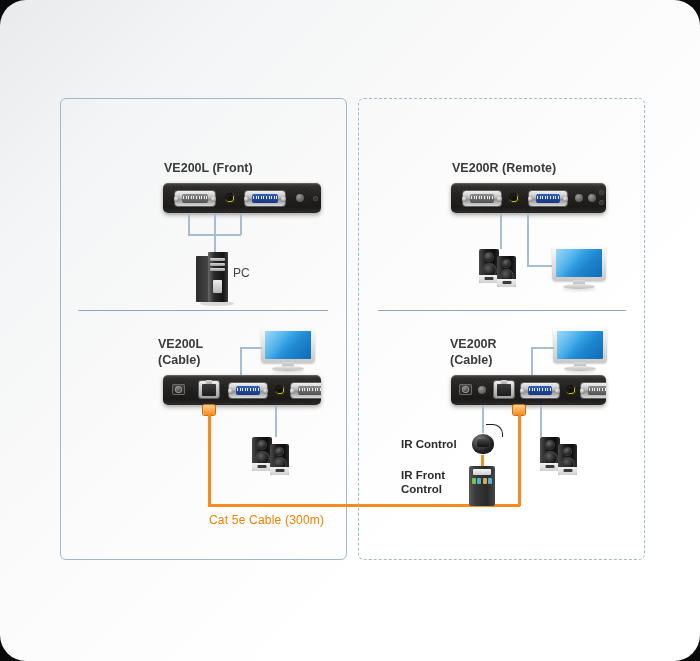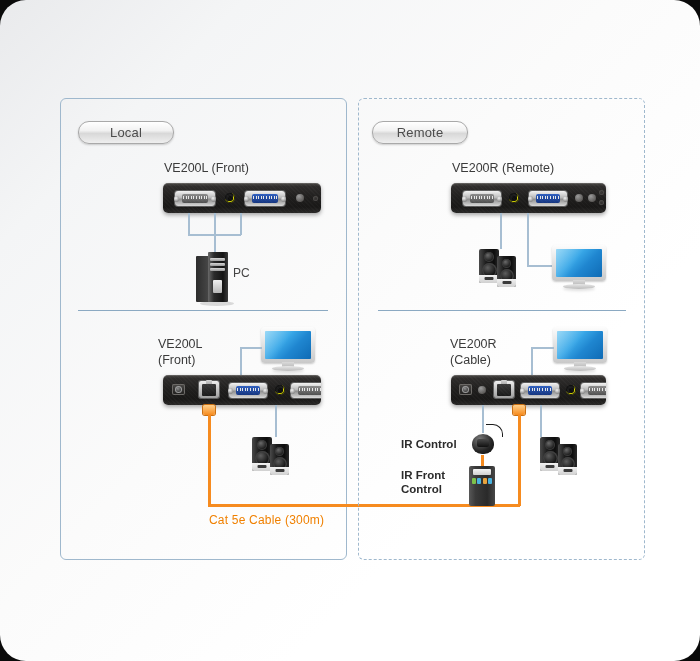--- a/index.html
+++ b/index.html
@@ -44,21 +44,21 @@
     box-shadow:0 1px 2px rgba(0,0,0,0.18);
     display:flex;align-items:center;justify-content:center;
     font-size:13px;color:#4c4c4c;
     letter-spacing:0.2px;
   }
   #pill-local{left:78px;top:121px;width:94px;}
   #pill-remote{left:372px;top:121px;width:94px;}
 
   .dev-label{
     position:absolute;
-    font-size:12.5px;font-weight:normal;color:#3b3b3b;
+    font-size:12.5px;font-weight:bold;color:#3b3b3b;
     line-height:16px;
     white-space:pre-line;
   }
   .plain-label{
     position:absolute;font-size:11.5px;font-weight:bold;color:#2b2b2b;line-height:14px;
     white-space:pre-line;
   }
   .pc-label{
     position:absolute;font-size:12px;color:#444;
   }
@@ -275,21 +275,20 @@
   .irremote .btns span.o{background:#e8a33d;}
 </style>
 </head>
 <body>
 
 <div id="page">
 
   <div class="panel" id="panel-local"></div>
   <div class="hdivider" id="div-local"></div>
 
-  <div class="pill" id="pill-local">Local</div>
 
   <div class="dev-label" style="left:164px;top:160px;">VE200L (Front)</div>
 
   <div class="device" style="left:163px;top:183px;width:158px;height:30px;">
     <div class="dsub male" style="left:12px;top:8px;width:40px;">
       <div class="screw l"></div>
         <div class="screw r"></div>
       <div class="inner">
           <div class="pins"></div>
         </div>
@@ -319,21 +318,21 @@
     <div class="side"></div>
     <div class="face"></div>
     <div class="bay" style="top:6px;"></div>
     <div class="bay" style="top:11px;"></div>
     <div class="bay" style="top:16px;"></div>
     <div class="badge"></div>
   </div>
   <div class="pc-label" style="left:233px;top:266px;">PC</div>
 
   <div class="dev-label" style="left:158px;top:336px;">VE200L
-(Front)</div>
+(Cable)</div>
 
   <div class="monitor" style="left:261px;top:327px;">
     <div class="bez"></div>
       <div class="scr"></div>
       <div class="neck"></div>
       <div class="base"></div>
   </div>
   <div class="wire h" style="left:240px;top:347px;width:22px;"></div>
   <div class="wire v" style="left:240px;top:347px;height:29px;"></div>
 
@@ -382,21 +381,20 @@
   </div>
 
   <div class="rj45" style="left:203px;top:405px;width:12px;height:10px;background:linear-gradient(to bottom,#ffd08a,#f68b1f);box-shadow:0 0 0 1px #c96f12;"></div>
   <div class="ocable v" style="left:208px;top:414px;height:92px;"></div>
   <div class="ocable h" style="left:208px;top:504px;width:312px;"></div>
   <div class="cable-label" style="left:209px;top:513px;">Cat 5e Cable (300m)</div>
 
   <div class="panel" id="panel-remote"></div>
   <div class="hdivider" id="div-remote"></div>
 
-  <div class="pill" id="pill-remote">Remote</div>
 
   <div class="dev-label" style="left:452px;top:160px;">VE200R (Remote)</div>
 
   <div class="device" style="left:451px;top:183px;width:155px;height:30px;">
     <div class="dsub male" style="left:12px;top:8px;width:38px;">
       <div class="screw l"></div>
         <div class="screw r"></div>
       <div class="inner">
           <div class="pins"></div>
         </div>

